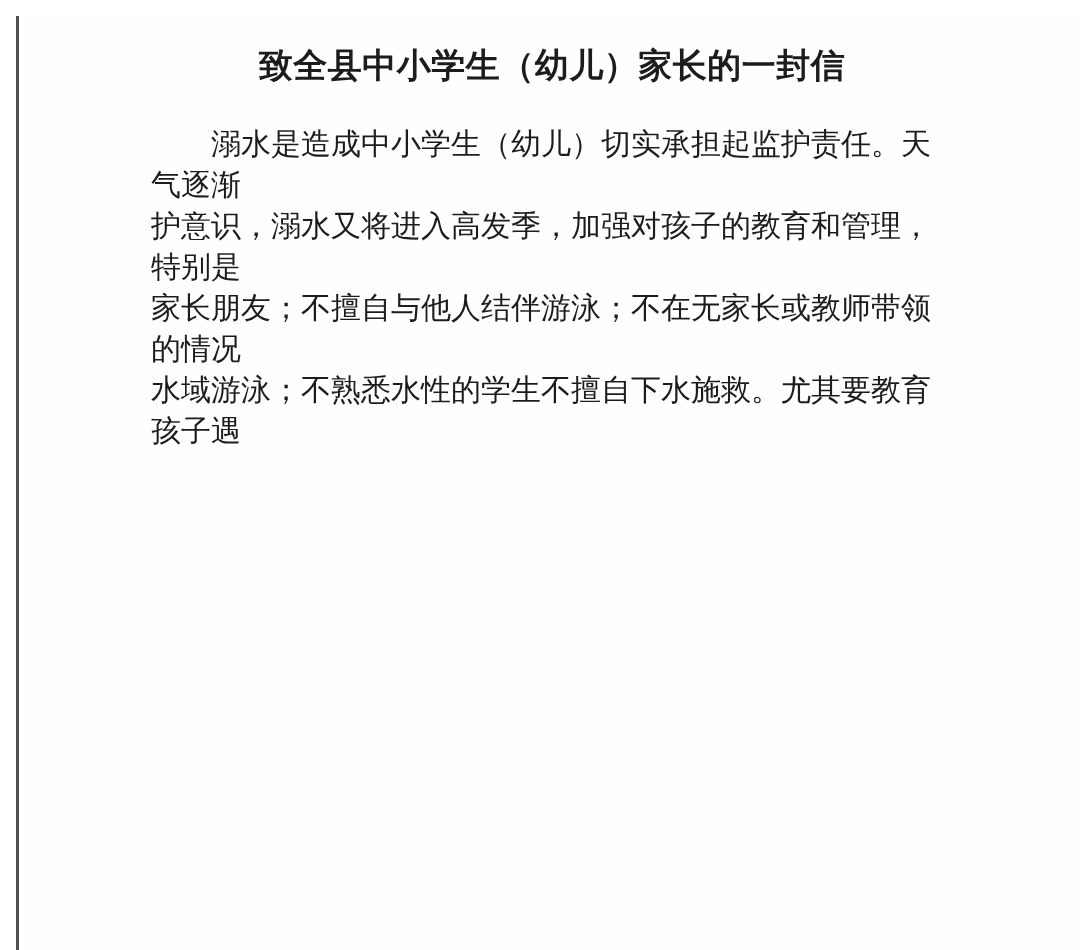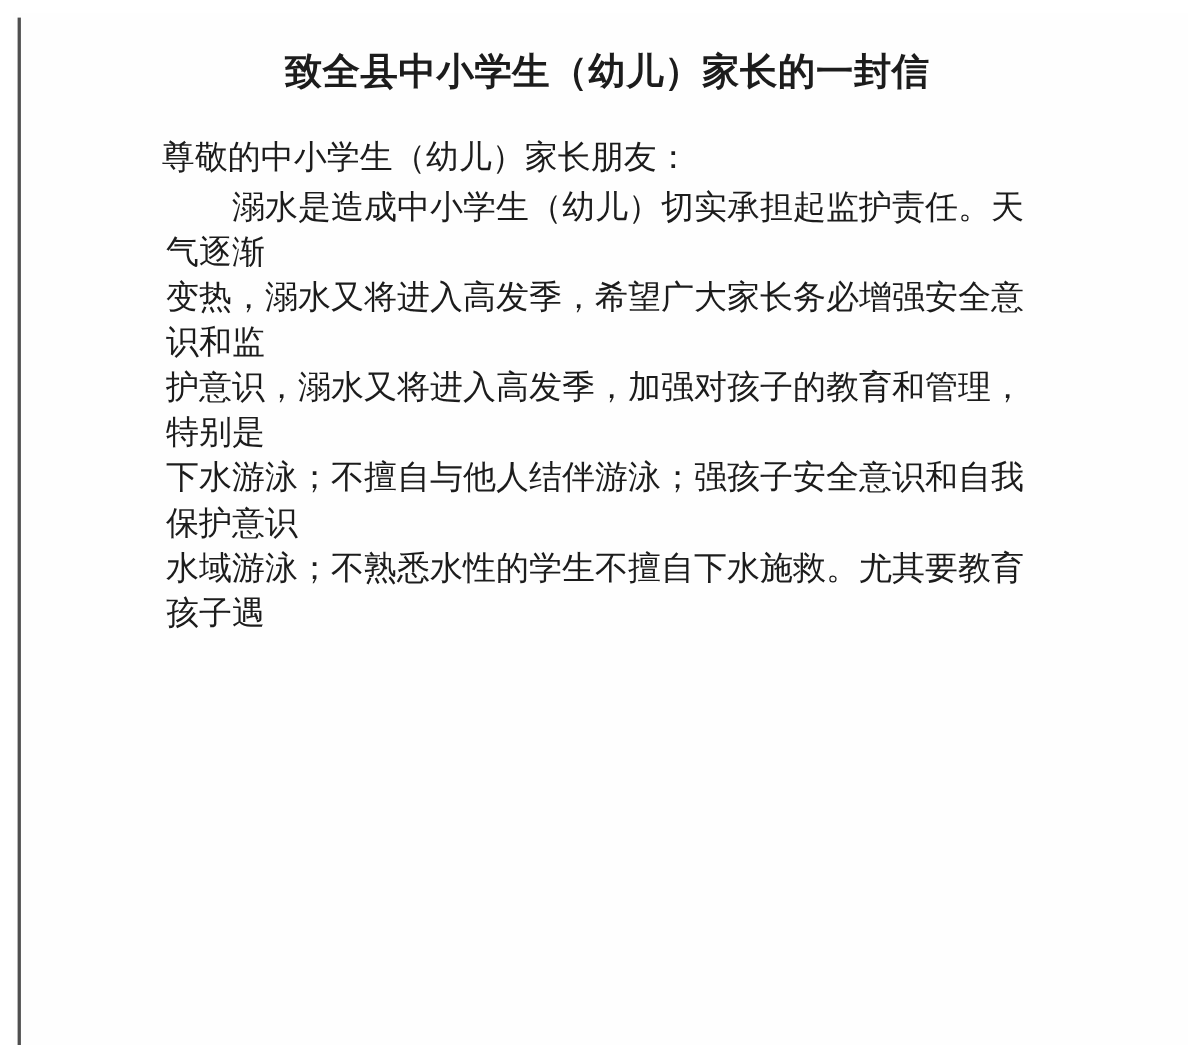--- a/index.html
+++ b/index.html
@@ -40,24 +40,22 @@
 </style>
 </head>
 <body>
 
 <div class="page">
   <div class="edge-line"></div>
 
   <h1 class="title">致全县中小学生（幼儿）家长的一封信</h1>
 
   <div class="content">
-    <p class="line">尊敬的中小学生（幼儿）家长朋友：</p>
 
     <div>
         <p class="line indent">溺水是造成中小学生（幼儿）切实承担起监护责任。天气逐渐</p>
-        <p class="line">变热，溺水又将进入高发季，希望广大家长务必增强安全意识和监</p>
         <p class="line">护意识，溺水又将进入高发季，加强对孩子的教育和管理，特别是</p>
-        <p class="line">下水游泳；不擅自与他人结伴游泳；强孩子安全意识和自我保护意识</p>
+        <p class="line">家长朋友；不擅自与他人结伴游泳；不在无家长或教师带领的情况</p>
         <p class="line">水域游泳；不熟悉水性的学生不擅自下水施救。尤其要教育孩子遇</p>
       </div>
 
   </div>
 </div>
 
 </body></html>

